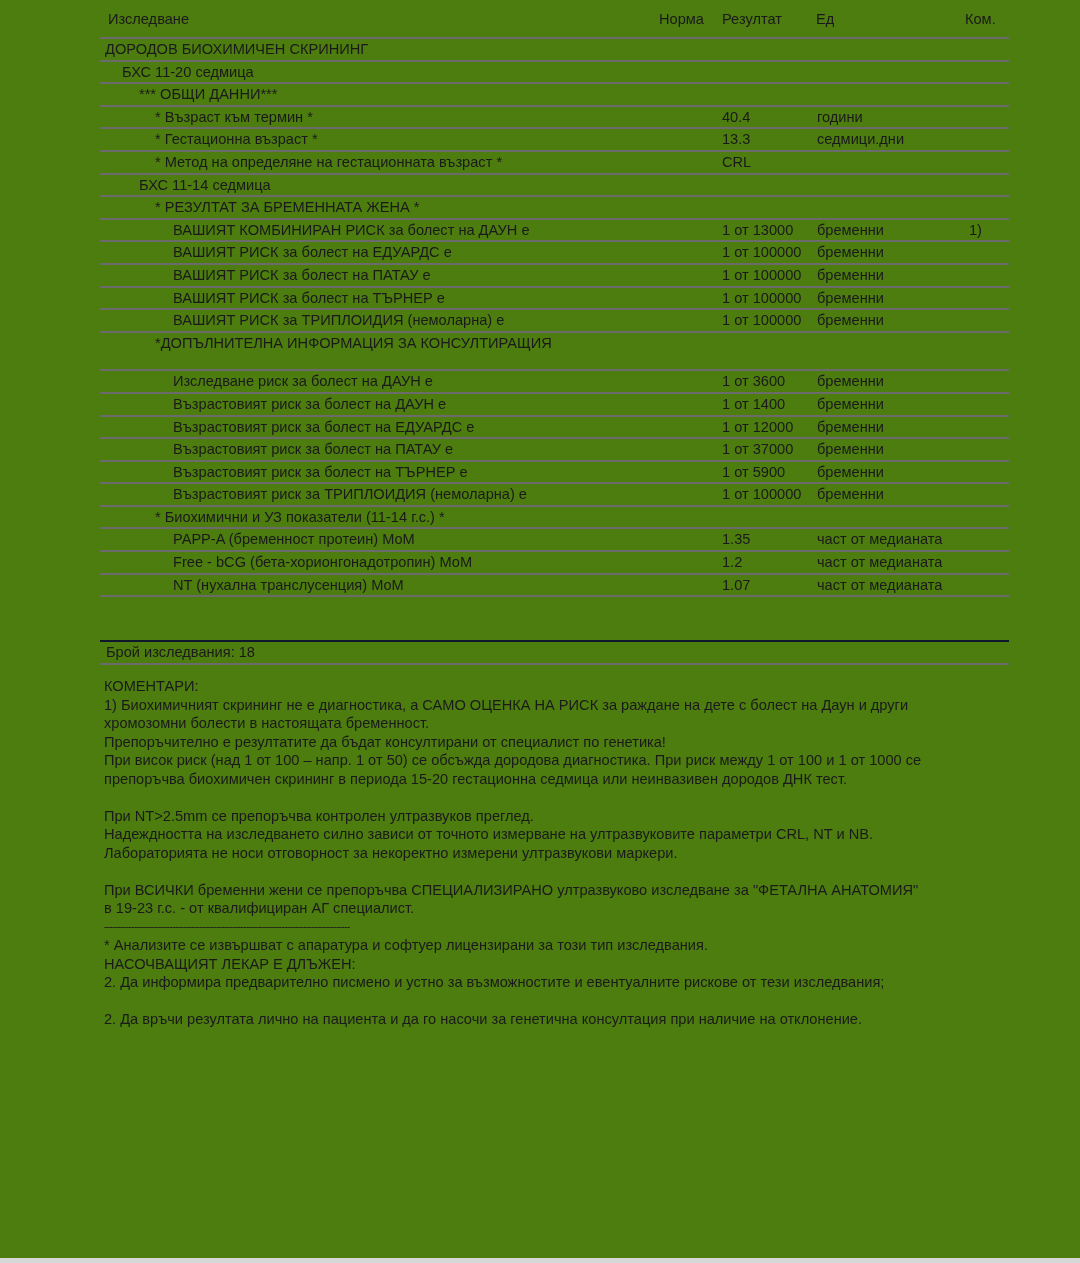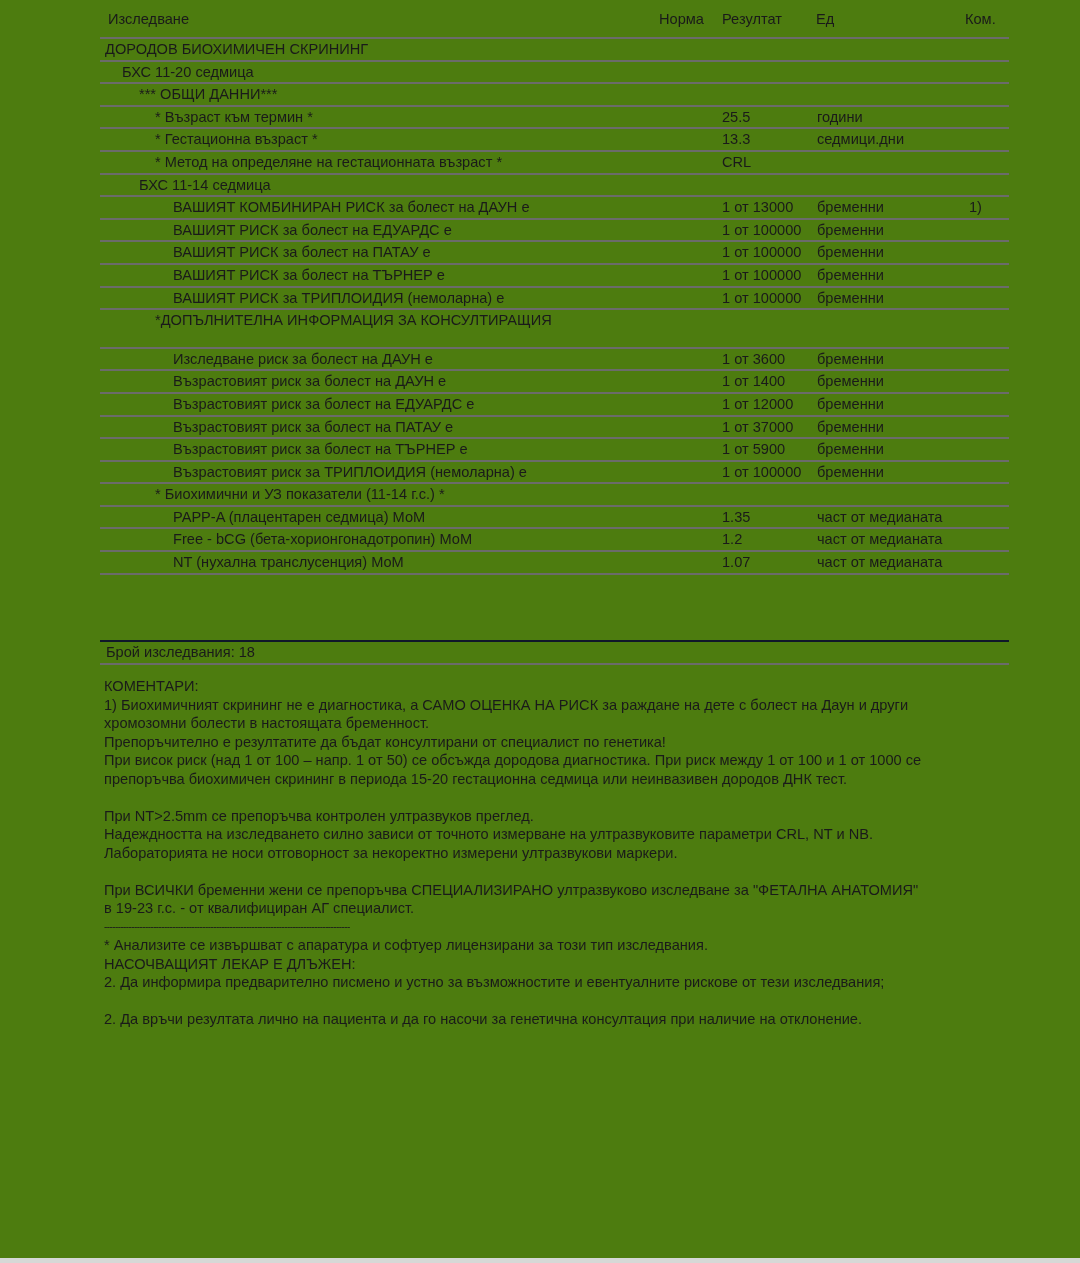--- a/index.html
+++ b/index.html
@@ -126,35 +126,38 @@
       <span class="c-name">ДОРОДОВ БИОХИМИЧЕН СКРИНИНГ</span>
     </div>
     <div class="row lvl1">
       <span class="c-name">БХС 11-20 седмица</span>
     </div>
     <div class="row lvl2">
       <span class="c-name">*** ОБЩИ ДАННИ***</span>
     </div>
     <div class="row lvl3">
       <span class="c-name">* Възраст към термин *</span>
-      <span class="c-res">25.5</span>
+      <span class="c-res">40.4</span>
       <span class="c-unit">години</span>
     </div>
     <div class="row lvl3">
       <span class="c-name">* Гестационна възраст *</span>
       <span class="c-res">13.3</span>
       <span class="c-unit">седмици.дни</span>
     </div>
     <div class="row lvl3">
       <span class="c-name">* Метод на определяне на гестационната възраст *</span>
       <span class="c-res">CRL</span>
     </div>
     <div class="row lvl2">
       <span class="c-name">БХС 11-14 седмица</span>
     </div>
+    <div class="row lvl3">
+      <span class="c-name">* РЕЗУЛТАТ ЗА БРЕМЕННАТА ЖЕНА *</span>
+    </div>
     <div class="row lvl4">
       <span class="c-name">ВАШИЯТ КОМБИНИРАН РИСК за болест на ДАУН е</span>
       <span class="c-res">1 от 13000</span>
       <span class="c-unit">бременни</span>
       <span class="c-com">1)</span>
     </div>
     <div class="row lvl4">
       <span class="c-name">ВАШИЯТ РИСК за болест на ЕДУАРДС е</span>
       <span class="c-res">1 от 100000</span>
       <span class="c-unit">бременни</span>
@@ -204,21 +207,21 @@
     </div>
     <div class="row lvl4">
       <span class="c-name">Възрастовият риск за ТРИПЛОИДИЯ (немоларна) е</span>
       <span class="c-res">1 от 100000</span>
       <span class="c-unit">бременни</span>
     </div>
     <div class="row lvl3">
       <span class="c-name">* Биохимични  и УЗ показатели (11-14 г.с.) *</span>
     </div>
     <div class="row lvl4">
-      <span class="c-name">PAPP-A (плацентарен седмица) МоМ</span>
+      <span class="c-name">PAPP-A (бременност протеин) МоМ</span>
       <span class="c-res">1.35</span>
       <span class="c-unit">част от медианата</span>
     </div>
     <div class="row lvl4">
       <span class="c-name">Free - bCG (бета-хорионгонадотропин) МоМ</span>
       <span class="c-res">1.2</span>
       <span class="c-unit">част от медианата</span>
     </div>
     <div class="row lvl4 last">
       <span class="c-name">NT (нухална транслусенция) МоМ</span>

